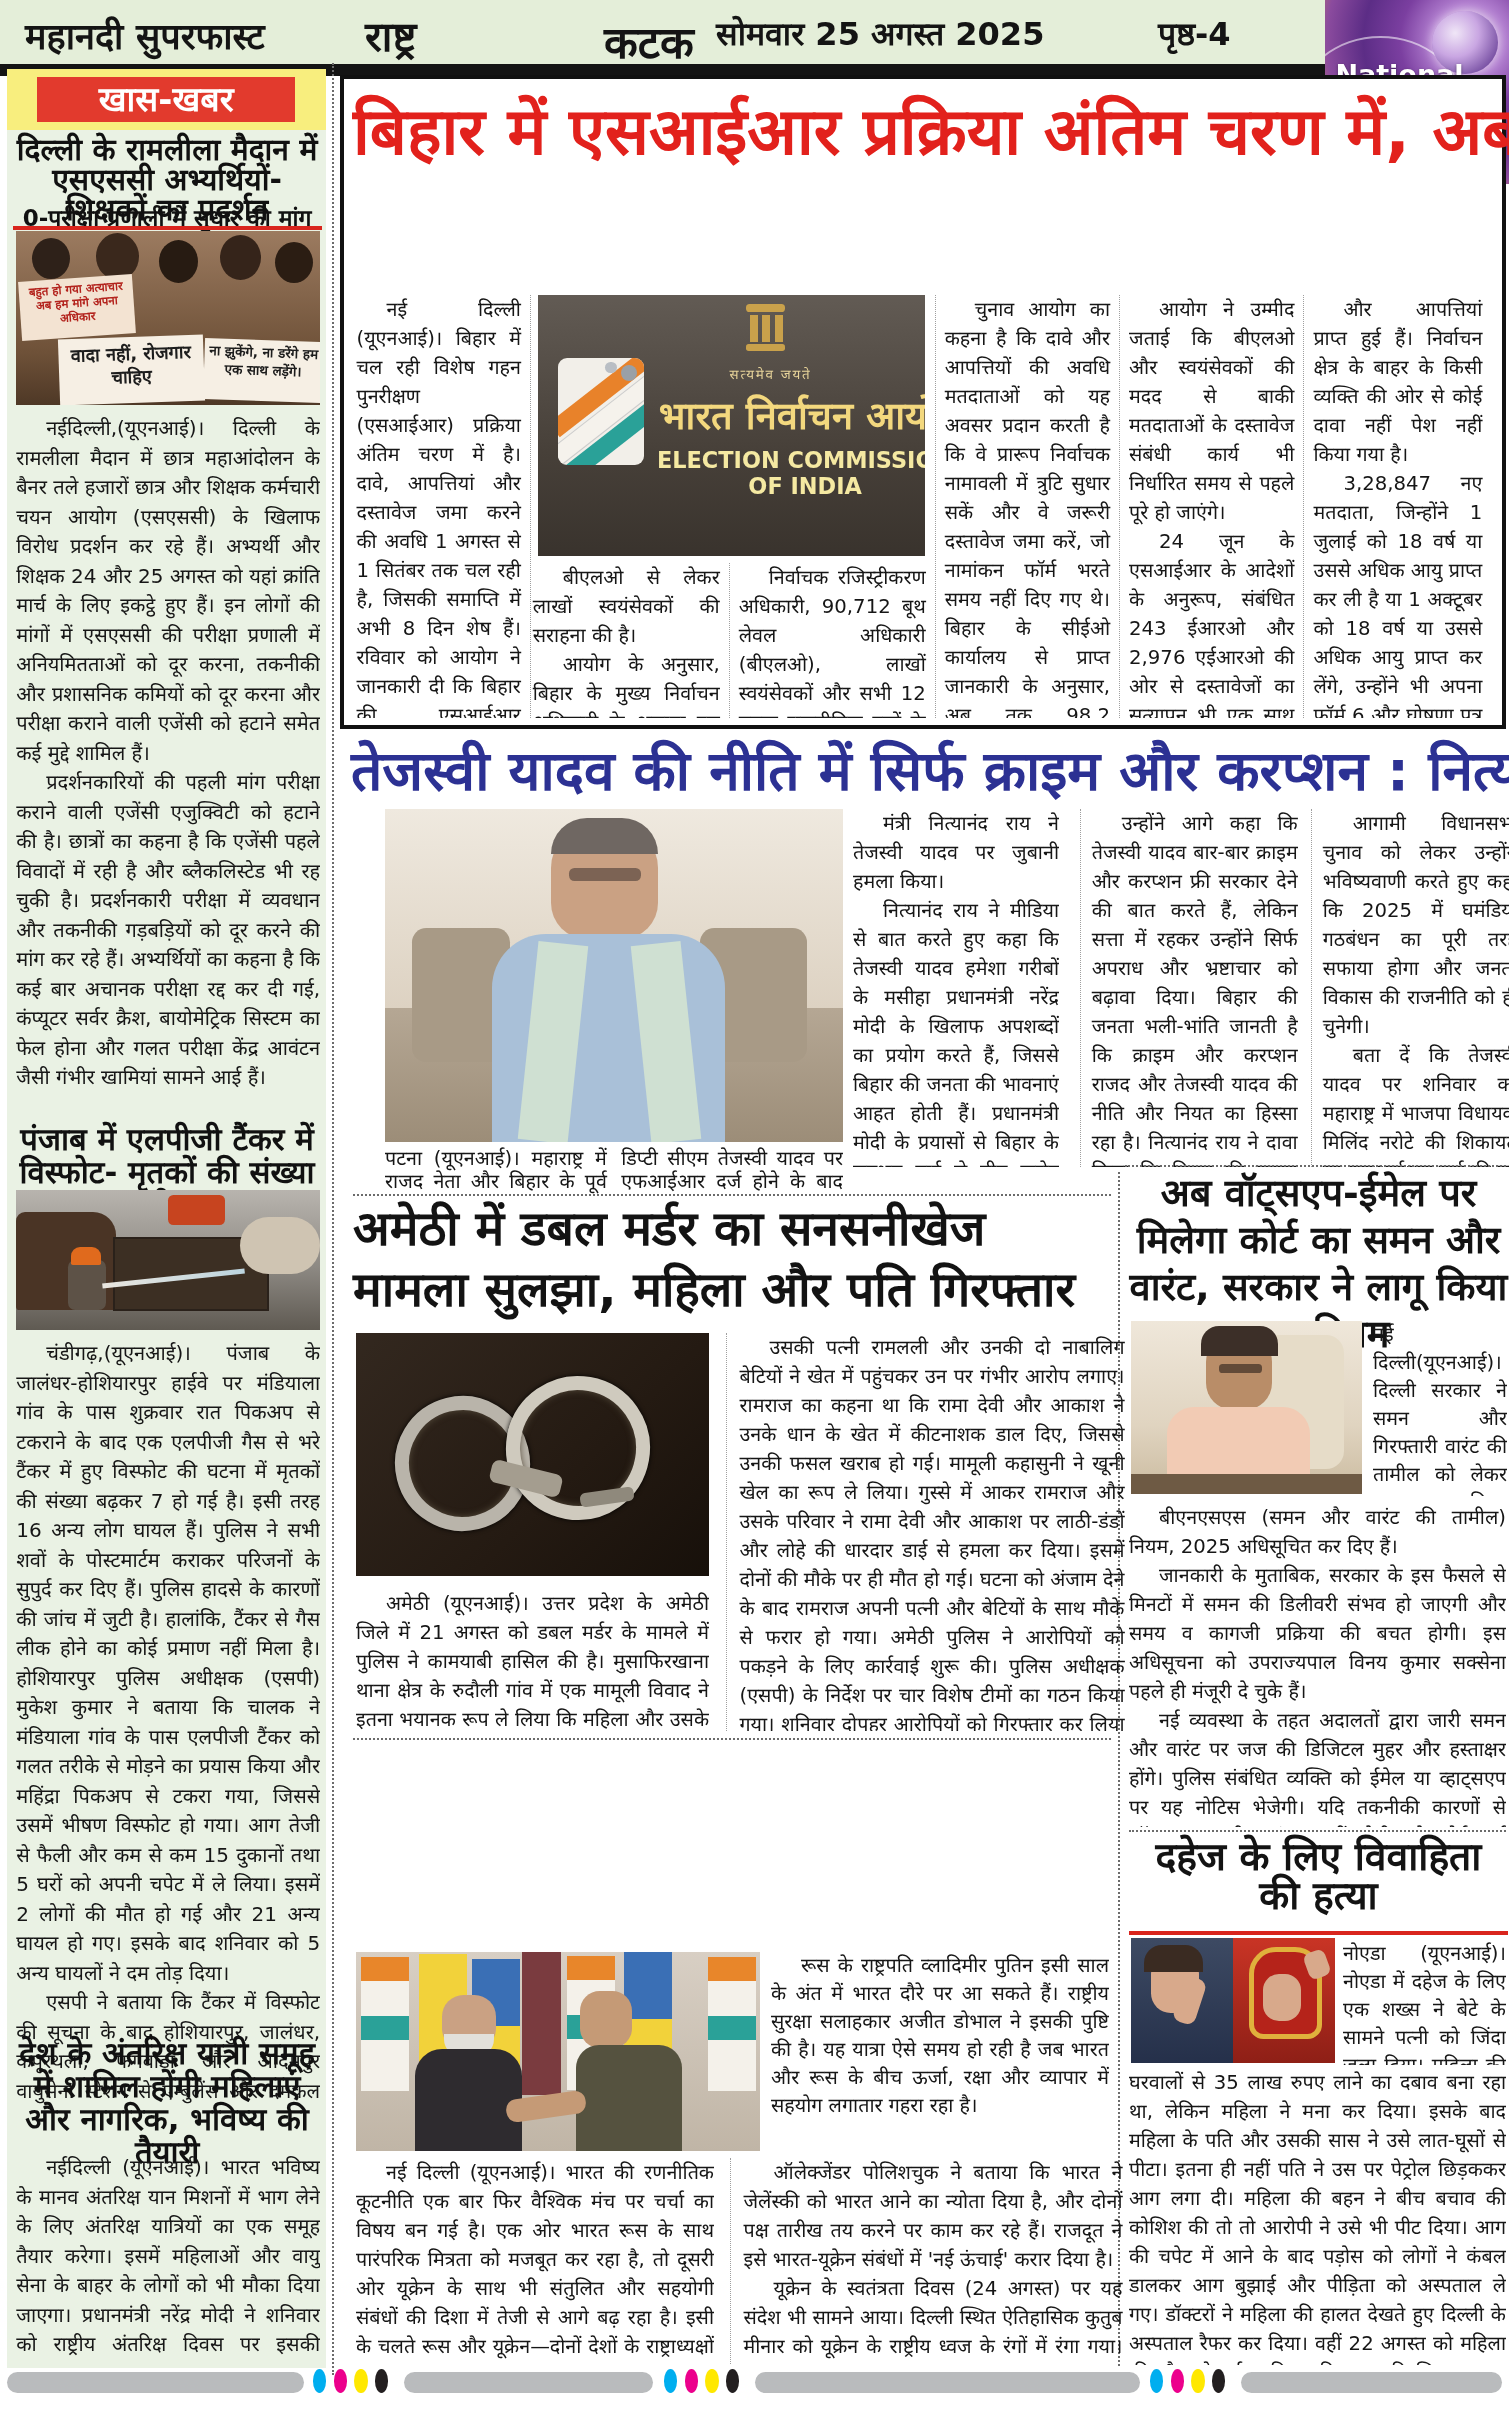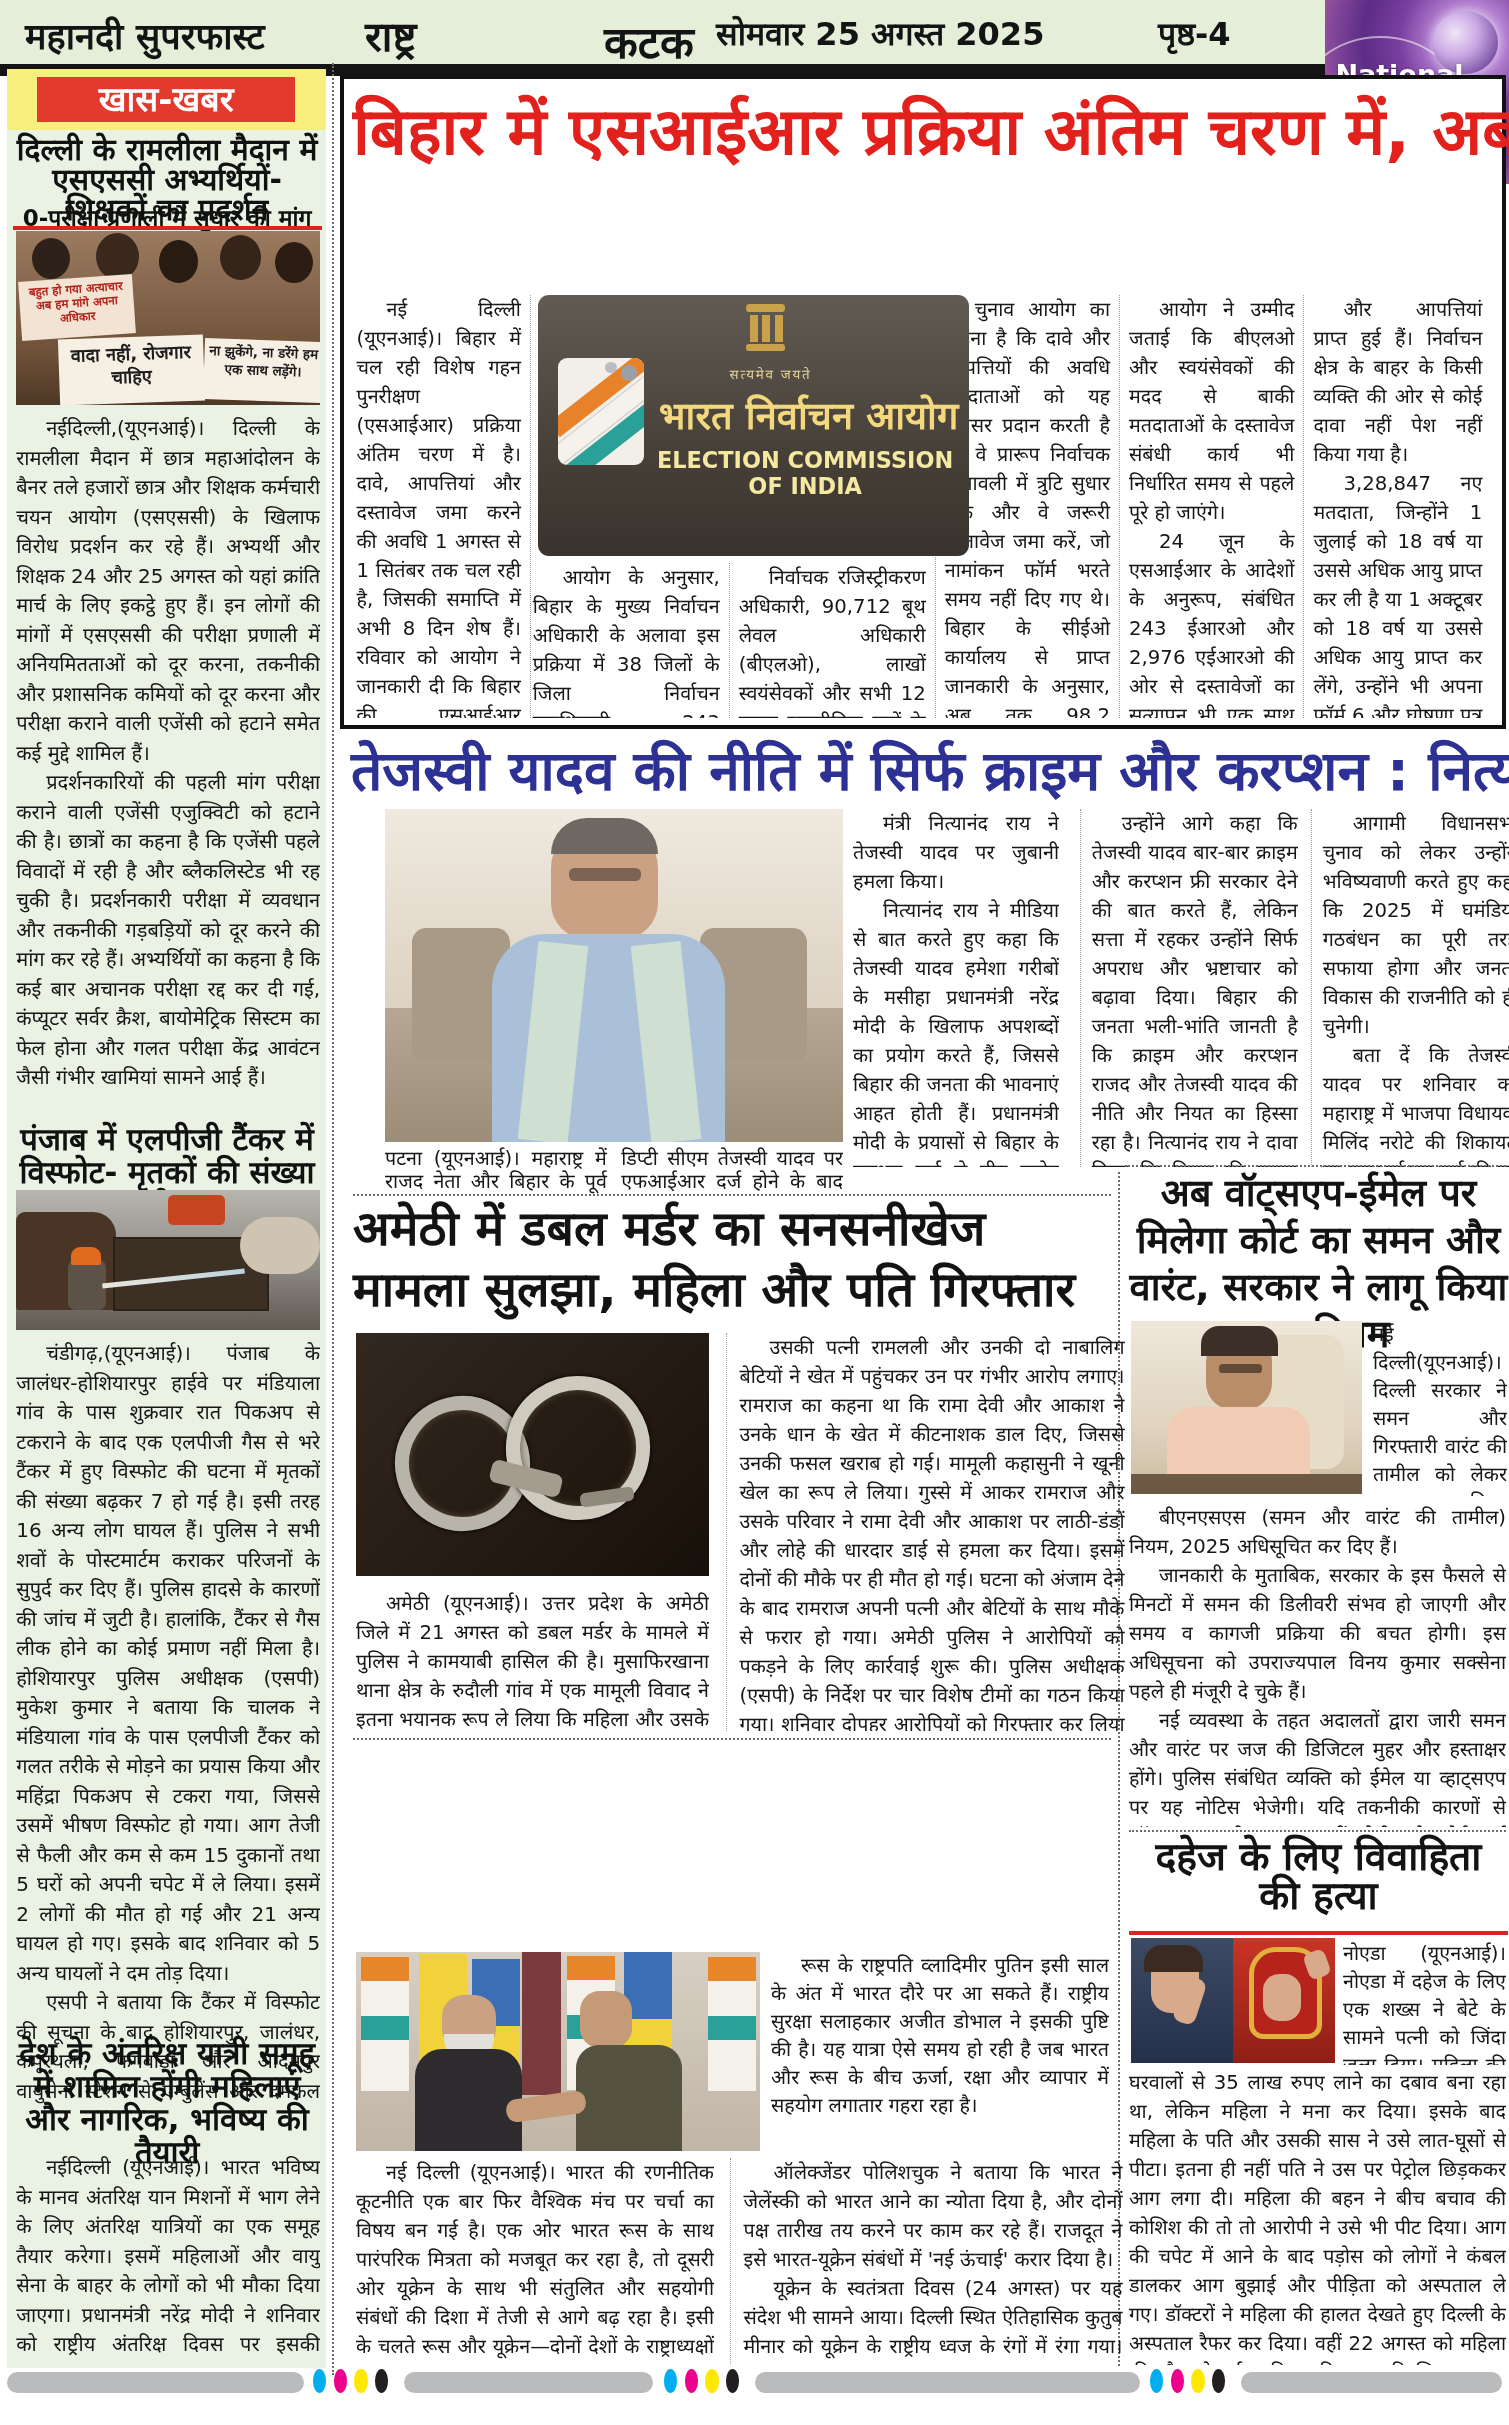--- a/index.html
+++ b/index.html
@@ -36,21 +36,21 @@
   
   #mainbox{left:340px;top:75px;width:1158px;height:646px;border:4.5px solid #111;background:#fff;}
   #mainHead{position:absolute;left:9px;right:9px;top:3.6px;height:200px;color:#e2211c;font-weight:bold;
             font-size:65px;line-height:97px;text-align:center;white-space:nowrap;}
   #maincols{position:absolute;left:10.7px;top:216px;right:10.7px;bottom:7.2px;display:flex;gap:0;}
   .mcol{font-size:19.7px;line-height:29px;text-align:justify;overflow:hidden;padding:0 9px;border-left:1.8px dotted #9f9f9f;}
   .mcol.first{border-left:none;padding-left:1.8px;}
   #mc1{width:182px;}
   #mid{width:447px;position:relative;border-left:1.8px dotted #9f9f9f;}
   #mc4{width:183px;} #mc5{width:183px;} #mc6{width:187px;}
-  #eci{position:absolute;left:7.2px;top:0;width:431px;height:261px;background:linear-gradient(#625b54,#474039 60%,#39332d);overflow:hidden;border-radius:11px;}
+  #eci{position:absolute;left:7.2px;top:0;width:387px;height:261px;background:linear-gradient(#625b54,#474039 60%,#39332d);overflow:hidden;}
   #eciLogo{position:absolute;left:19.7px;top:63px;width:86px;height:107px;background:#f2efe9;border-radius:9px;overflow:hidden;}
   .stripe{position:absolute;width:134px;height:18px;transform:rotate(-38deg);}
   #eciEmb{position:absolute;left:201px;top:9px;width:54px;height:54px;}
   .pill{position:absolute;background:#c9a14b;}
   #eciMotto{position:absolute;left:134px;top:70px;width:197px;text-align:center;color:#e8d49a;font-size:13.4px;letter-spacing:1.8px;}
   #eciHindi{position:absolute;left:116px;top:93px;width:309px;text-align:center;color:#f3d87e;font-weight:bold;font-size:38px;}
   #eciEng{position:absolute;left:106px;top:152px;width:322px;text-align:center;color:#f5e9a2;font-weight:bold;font-size:22.4px;}
   
   #blueHead{left:351px;top:739px;width:1154px;height:66px;color:#2c3193;font-weight:bold;font-size:55px;line-height:64px;text-align:center;white-space:nowrap;}
   #njPhoto{left:385px;top:809px;width:458px;height:333px;background:linear-gradient(#efe9df,#ddd2c2 60%,#b7a995);overflow:hidden;}
@@ -180,20 +180,21 @@
             <div class="pill" style="left:23px;top:10.7px;width:8px;height:27px;"></div>
             <div class="pill" style="left:36px;top:10.7px;width:8px;height:27px;"></div>
             <div class="pill" style="left:7.2px;top:40px;width:39px;height:7.2px;border-radius:2.7px;"></div>
           </div>
           <div id="eciMotto">सत्यमेव जयते</div>
           <div id="eciHindi">भारत निर्वाचन आयोग</div>
           <div id="eciEng">ELECTION COMMISSION OF INDIA</div>
         </div>
         <div style="display:flex;padding-top:268px;height:100%;box-sizing:border-box;">
           <div class="mcol first" style="width:50%;">
+              <p class="para">बीएलओ से लेकर लाखों स्वयंसेवकों की सराहना की है।</p>
               <p class="para">आयोग के अनुसार, बिहार के मुख्य निर्वाचन अधिकारी के अलावा इस प्रक्रिया में 38 जिलों के जिला निर्वाचन पदाधिकारी, 243 निर्वाचक रजिस्ट्रीकरण अधिकारी, 2,976 सहायक</p>
             </div>
           <div class="mcol" style="width:50%;">
               <p class="para">निर्वाचक रजिस्ट्रीकरण अधिकारी, 90,712 बूथ लेवल अधिकारी (बीएलओ), लाखों स्वयंसेवकों और सभी 12 प्रमुख राजनीतिक दलों के क्षेत्रीय प्रतिनिधियों, जिनमें उनके जिला अध्यक्ष और 1.60 लाख बीएलए की भागीदारी रही।</p>
             </div>
         </div>
       </div>
       <div class="mcol" id="mc4">
           <p class="para">चुनाव आयोग का कहना है कि दावे और आपत्तियों की अवधि मतदाताओं को यह अवसर प्रदान करती है कि वे प्रारूप निर्वाचक नामावली में त्रुटि सुधार सकें और वे जरूरी दस्तावेज जमा करें, जो नामांकन फॉर्म भरते समय नहीं दिए गए थे। बिहार के सीईओ कार्यालय से प्राप्त जानकारी के अनुसार, अब तक 98.2 प्रतिशत मतदाताओं के दस्तावेज प्राप्त हो चुके हैं।</p>
         </div>

